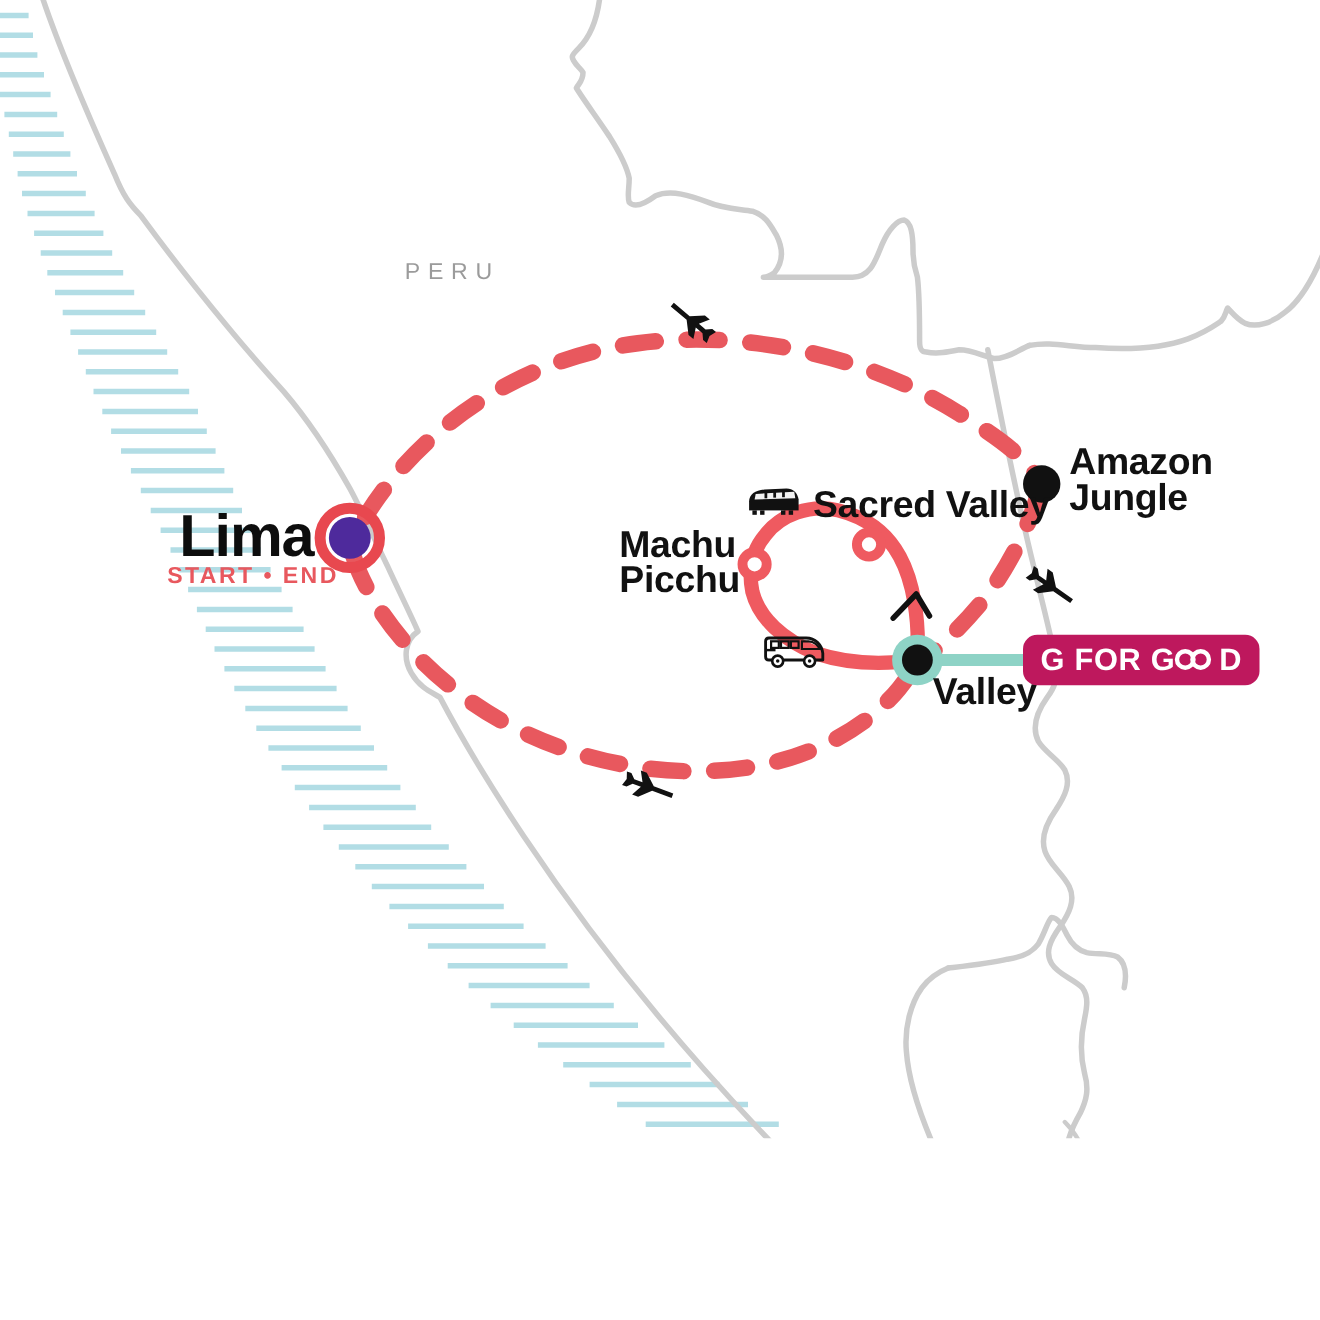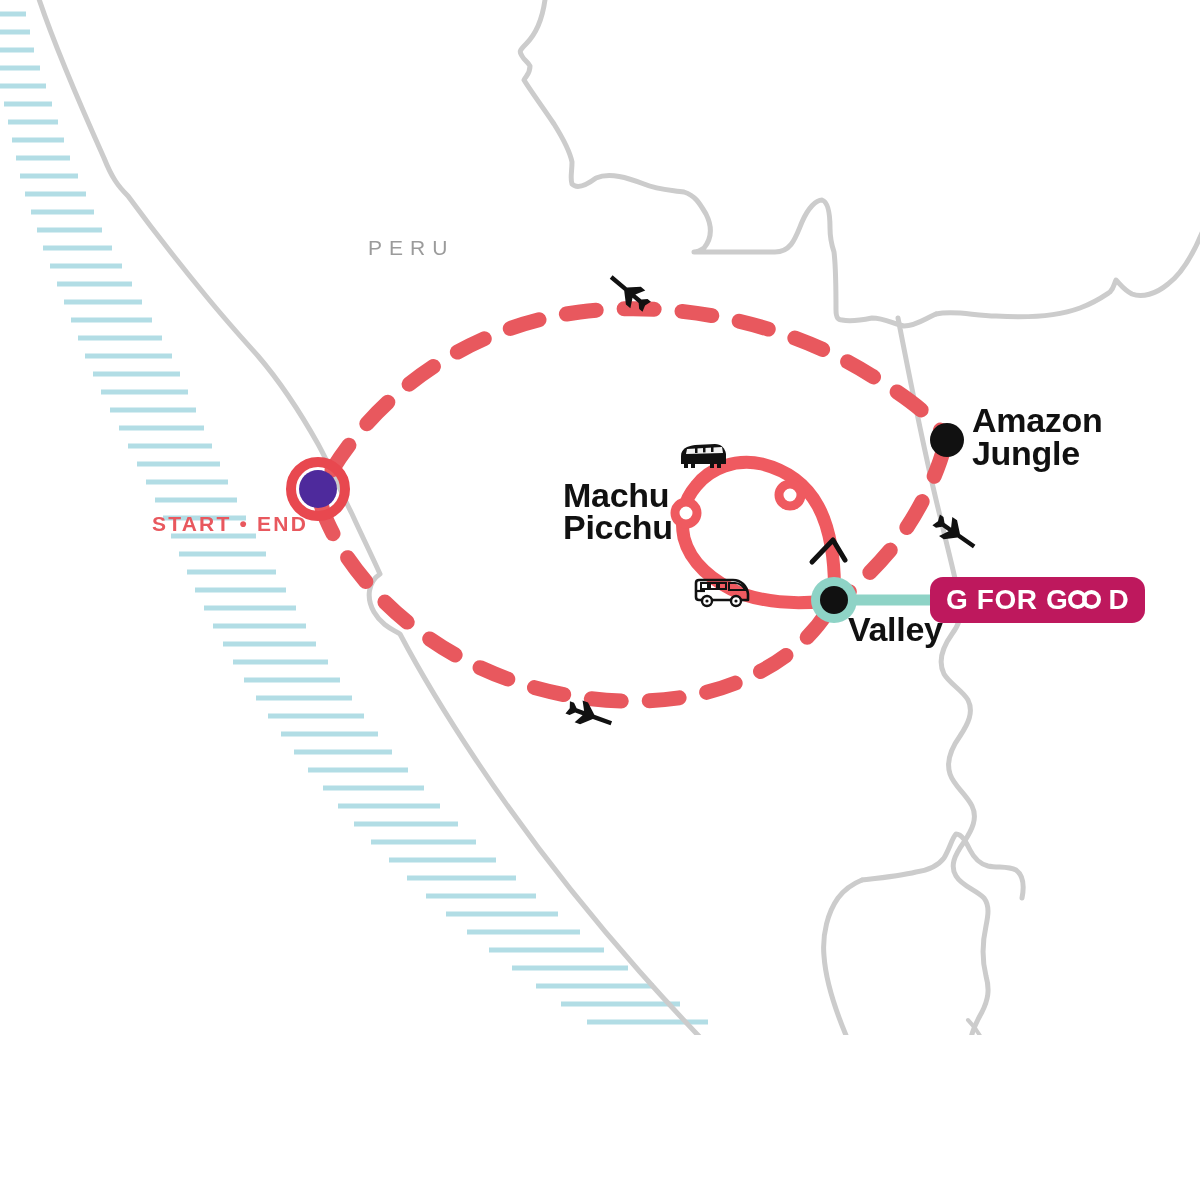--- a/index.html
+++ b/index.html
@@ -333,25 +333,27 @@
       <circle cx="13" cy="9" r="1.6" fill="#111111"></circle>
     </g>
 
     <g>
       <path d="M 812 562 L 833 540 L 845 560" fill="none" stroke="#111111" stroke-width="5" stroke-linecap="round" stroke-linejoin="round"></path>
     </g>
   </svg>
 
   <div class="label country-label" style="left:368px; top:236px;">PERU</div>
 
+  <div class="label lima-label" style="left:163px; top:460px;">Lima</div>
   <div class="label lima-sub" style="left:152px; top:512px;">START • END</div>
 
   <div class="label city-label" style="left:563px; top:477px; font-size:34px; line-height:36px;">Machu</div>
   <div class="label city-label" style="left:563px; top:509px; font-size:34px; line-height:36px;text-align:right;">Picchu</div>
 
+  <div class="label city-label" style="left:739px; top:440px; font-size:34px;">Sacred Valley</div>
 
   <div class="label city-label" style="left:848px; top:610px; font-size:34px;">Valley</div>
 
   <div class="label city-label" style="left:972px; top:402px; font-size:34px; line-height:36px;">Amazon</div>
   <div class="label city-label" style="left:972px; top:435px; font-size:34px; line-height:36px;">Jungle</div>
 
   <div class="gfg-badge" style="left:930px; top:577px;">
     <span class="gfg-inner">
       <span>G FOR G</span>
       <span class="gfg-oo">

